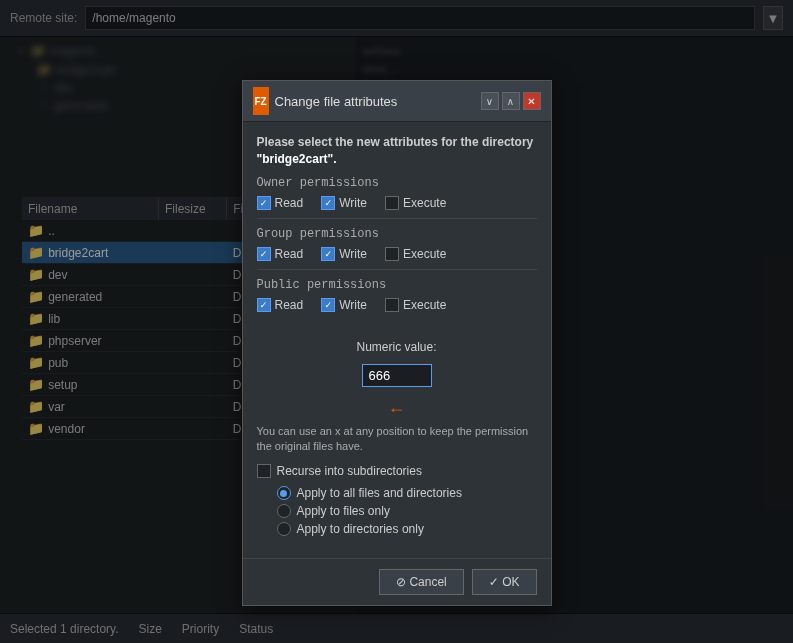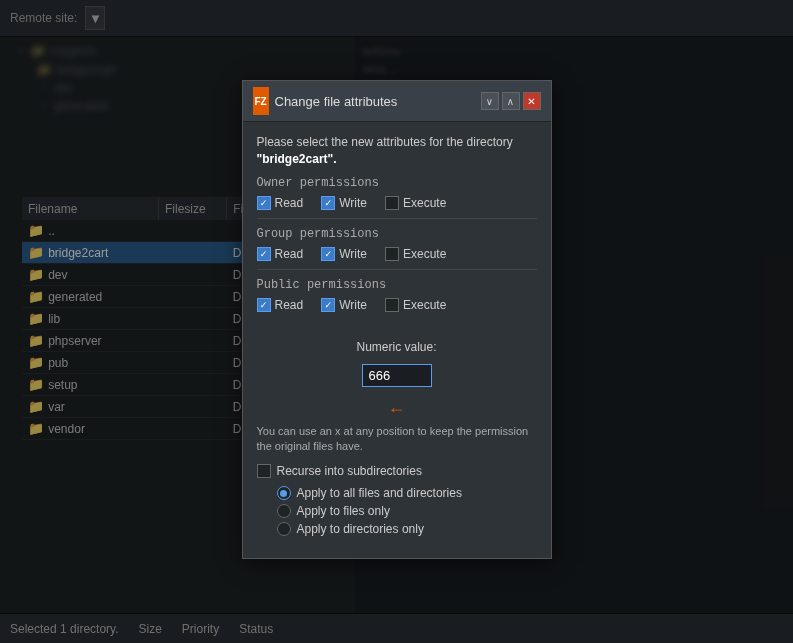--- a/index.html
+++ b/index.html
@@ -239,20 +239,21 @@
 
     .modal-body {
       padding: 12px 14px;
     }
 
     .modal-desc {
       font-size: 12px;
       color: #ccc;
       margin-bottom: 4px;
       line-height: 1.4;
+      font-weight: bold;
     }
     .modal-desc strong {
       color: #fff;
     }
 
     .section-label {
       font-size: 12px;
       color: #aaa;
       margin-bottom: 6px;
       margin-top: 8px;
@@ -407,20 +408,21 @@
     .blur-overlay {
       filter: blur(3px);
       opacity: 0.35;
     }
   </style>
 </head>
 <body>
 
 <div class="top-bar">
   <span class="top-bar-label">Remote site:</span>
+  <input class="remote-site-input" value="/home/magento" readonly="" style="">
   <div class="dropdown-arrow">▼</div>
 </div>
 
 <div class="main-area">
 
   <div class="file-tree">
 
     <div class="tree-area blur-overlay">
       <div class="tree-item" style="margin-left:8px;">
         <span class="tree-arrow">▼</span>
@@ -668,14 +670,18 @@
           <div class="radio-outer"></div>
           <span>Apply to files only</span>
         </div>
         <div class="radio-item">
           <div class="radio-outer"></div>
           <span>Apply to directories only</span>
         </div>
       </div>
     </div>
 
+    <div class="modal-footer">
+      <button class="modal-btn cancel">⊘ Cancel</button>
+      <button class="modal-btn ok">✓ OK</button>
+    </div>
   </div>
 </div>
 
 </body></html>

